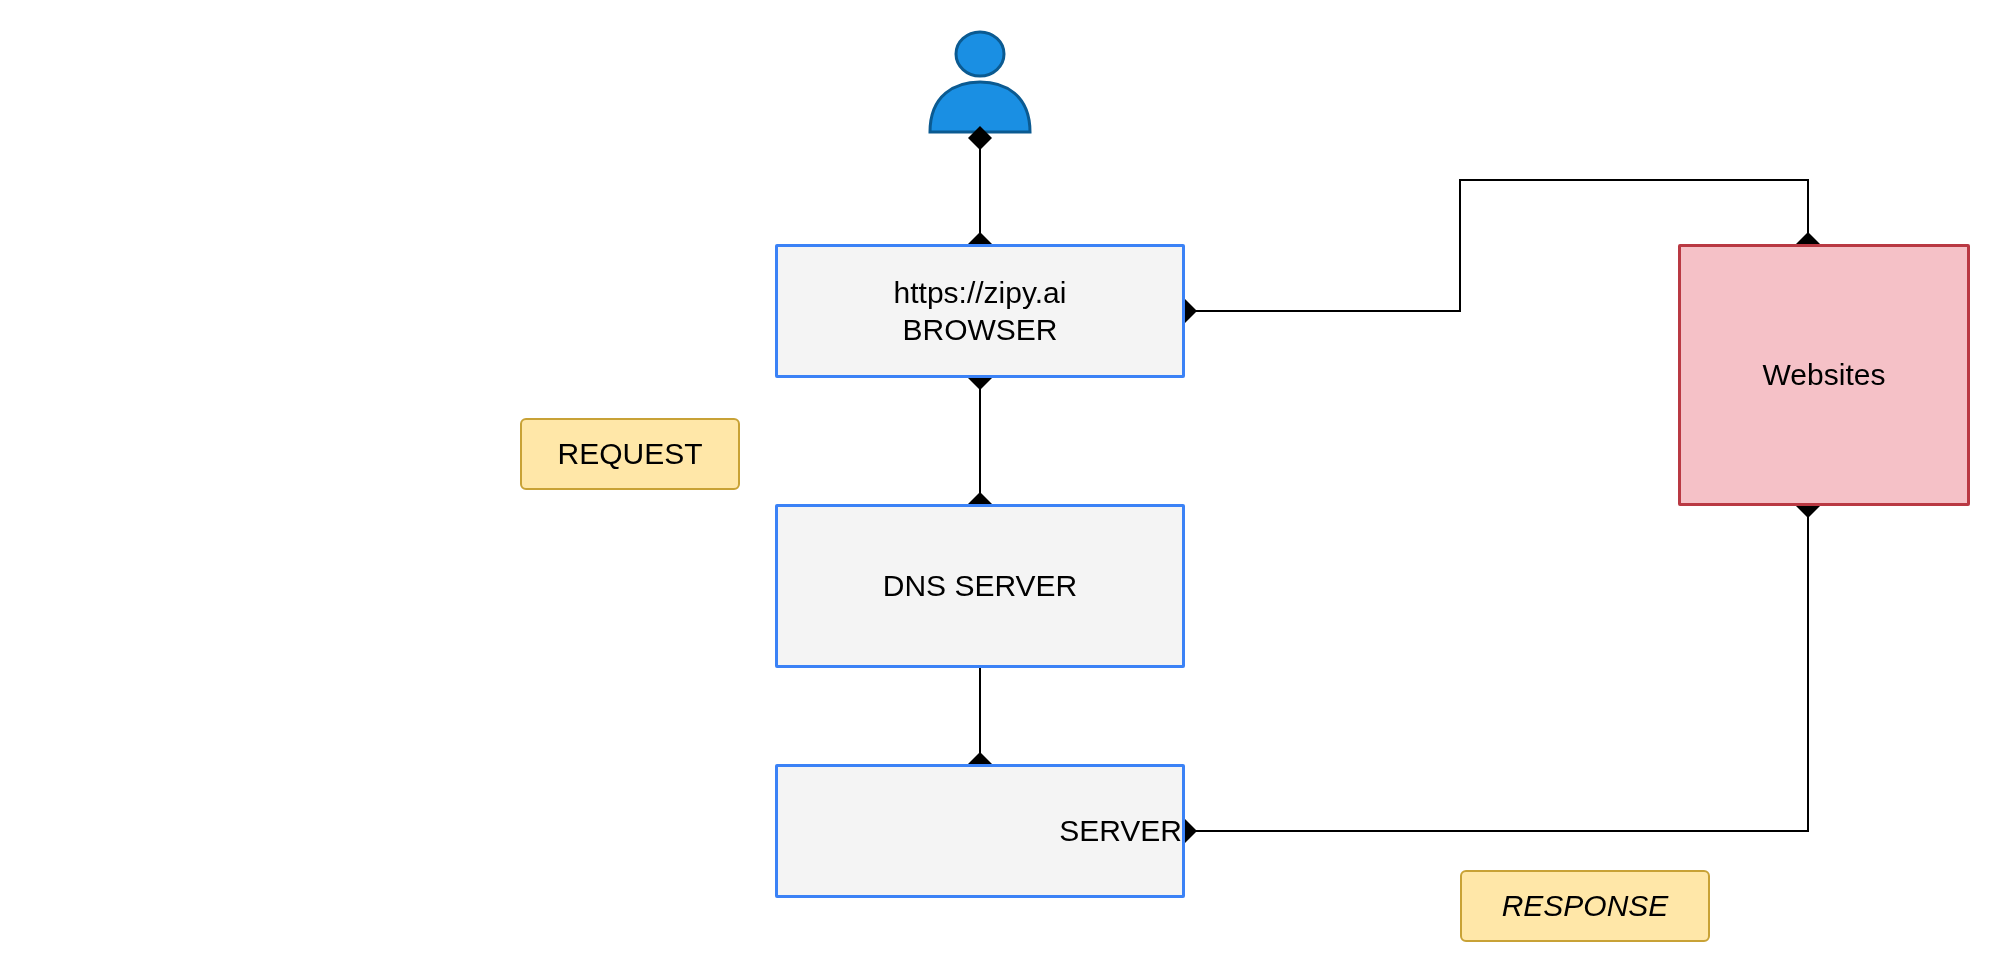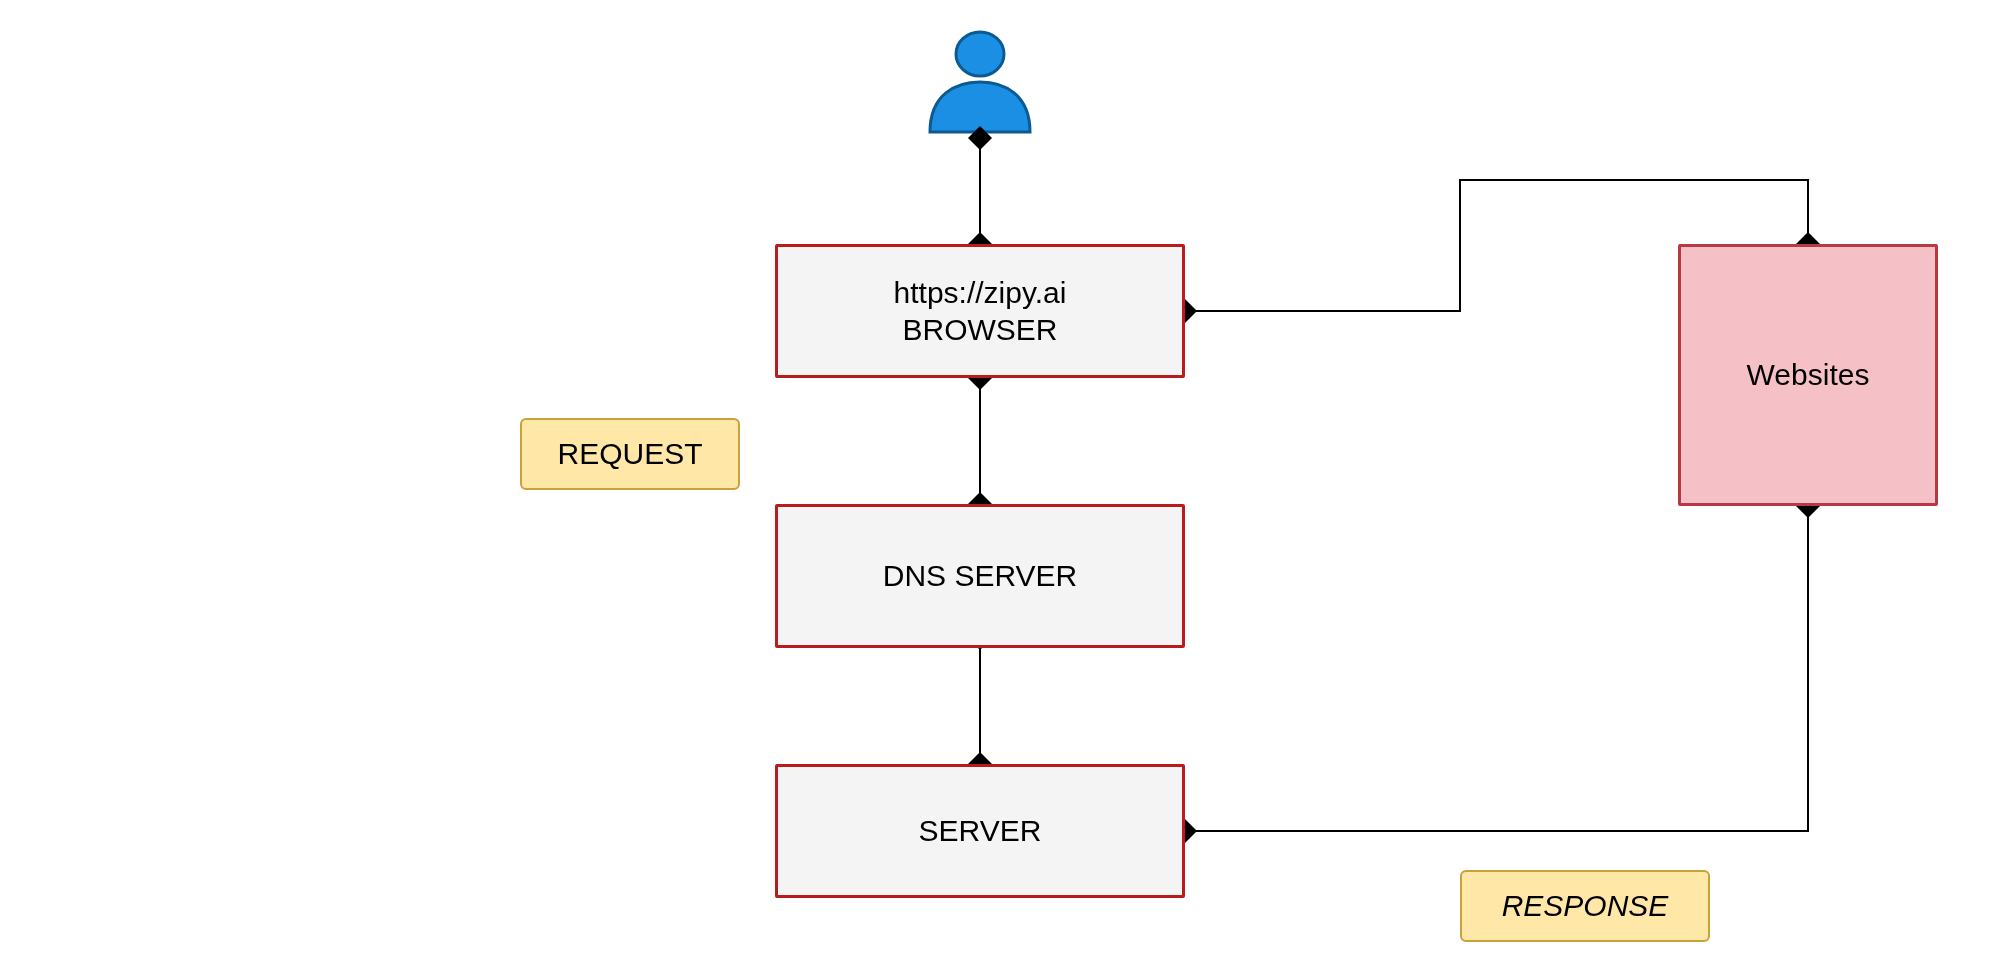--- a/index.html
+++ b/index.html
@@ -26,21 +26,21 @@
     flex-direction: column;
     align-items: center;
     justify-content: center;
     font-size: 30px;
     line-height: 1.25;
     text-align: center;
     color: #000;
   }
   .node {
     background: #f4f4f4;
-    border: 3px solid #b91c1c;
+    border: 3px solid #3b82f6;
     border-radius: 2px;
   }
   .tag-yellow {
     background: #ffe7a8;
     border: 2px solid #c8a236;
     border-radius: 6px;
   }
   .websites {
     background: #f5c1c7;
     border: 3px solid #b93943;
@@ -85,29 +85,29 @@
   <path d="M 1808 506
            L 1808 831
            L 1185 831" fill="none" stroke="#000" stroke-width="2" marker-start="url(#diam)" marker-end="url(#diam)"></path>
 </svg>
 
 <div class="box node" style="left:775px; top:244px; width:410px; height:134px;">
   <span class="browser-url">https://zipy.ai</span>
   <span class="browser-label">BROWSER</span>
 </div>
 
-<div class="box node" style="left:775px; top:504px; width:410px; height:144px;">
+<div class="box node" style="left:775px; top:504px; width:410px; height:164px;">
   <span>DNS SERVER</span>
 </div>
 
-<div class="box node" style="left:775px; top:764px; width:410px; height:134px;">
+<div class="box node" style="left:775px; top:764px; width:410px; height:134px;align-items:flex-end;">
   <span>SERVER</span>
 </div>
 
-<div class="box websites" style="left:1678px; top:244px; width:260px; height:262px;">
+<div class="box websites" style="left:1678px; top:244px; width:292px; height:262px;">
   <span>Websites</span>
 </div>
 
 <div class="box tag-yellow" style="left:520px; top:418px; width:220px; height:72px;">
   <span>REQUEST</span>
 </div>
 
 <div class="box tag-yellow" style="left:1460px; top:870px; width:250px; height:72px;font-style:italic;">
   <span>RESPONSE</span>
 </div>

